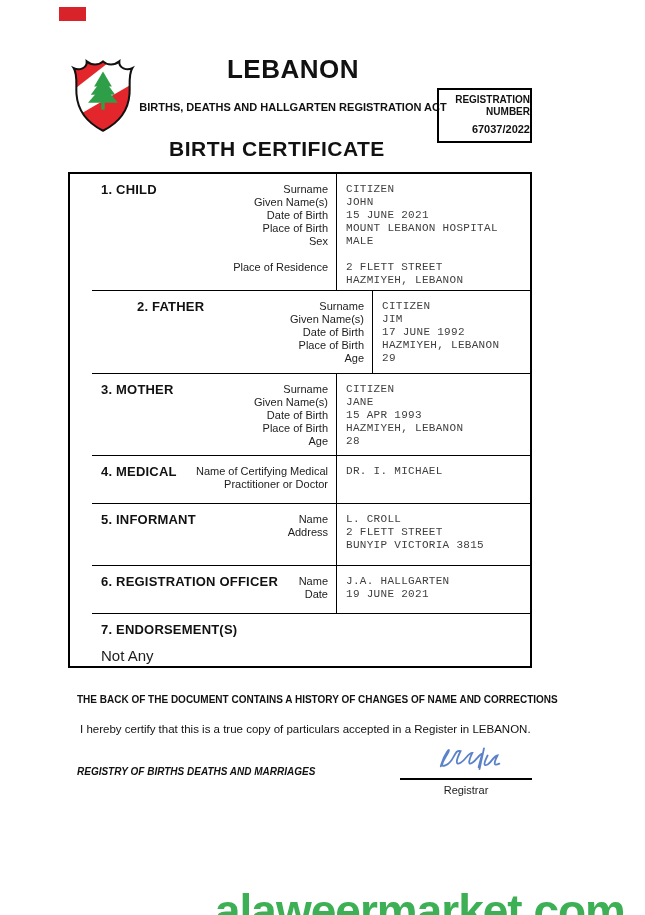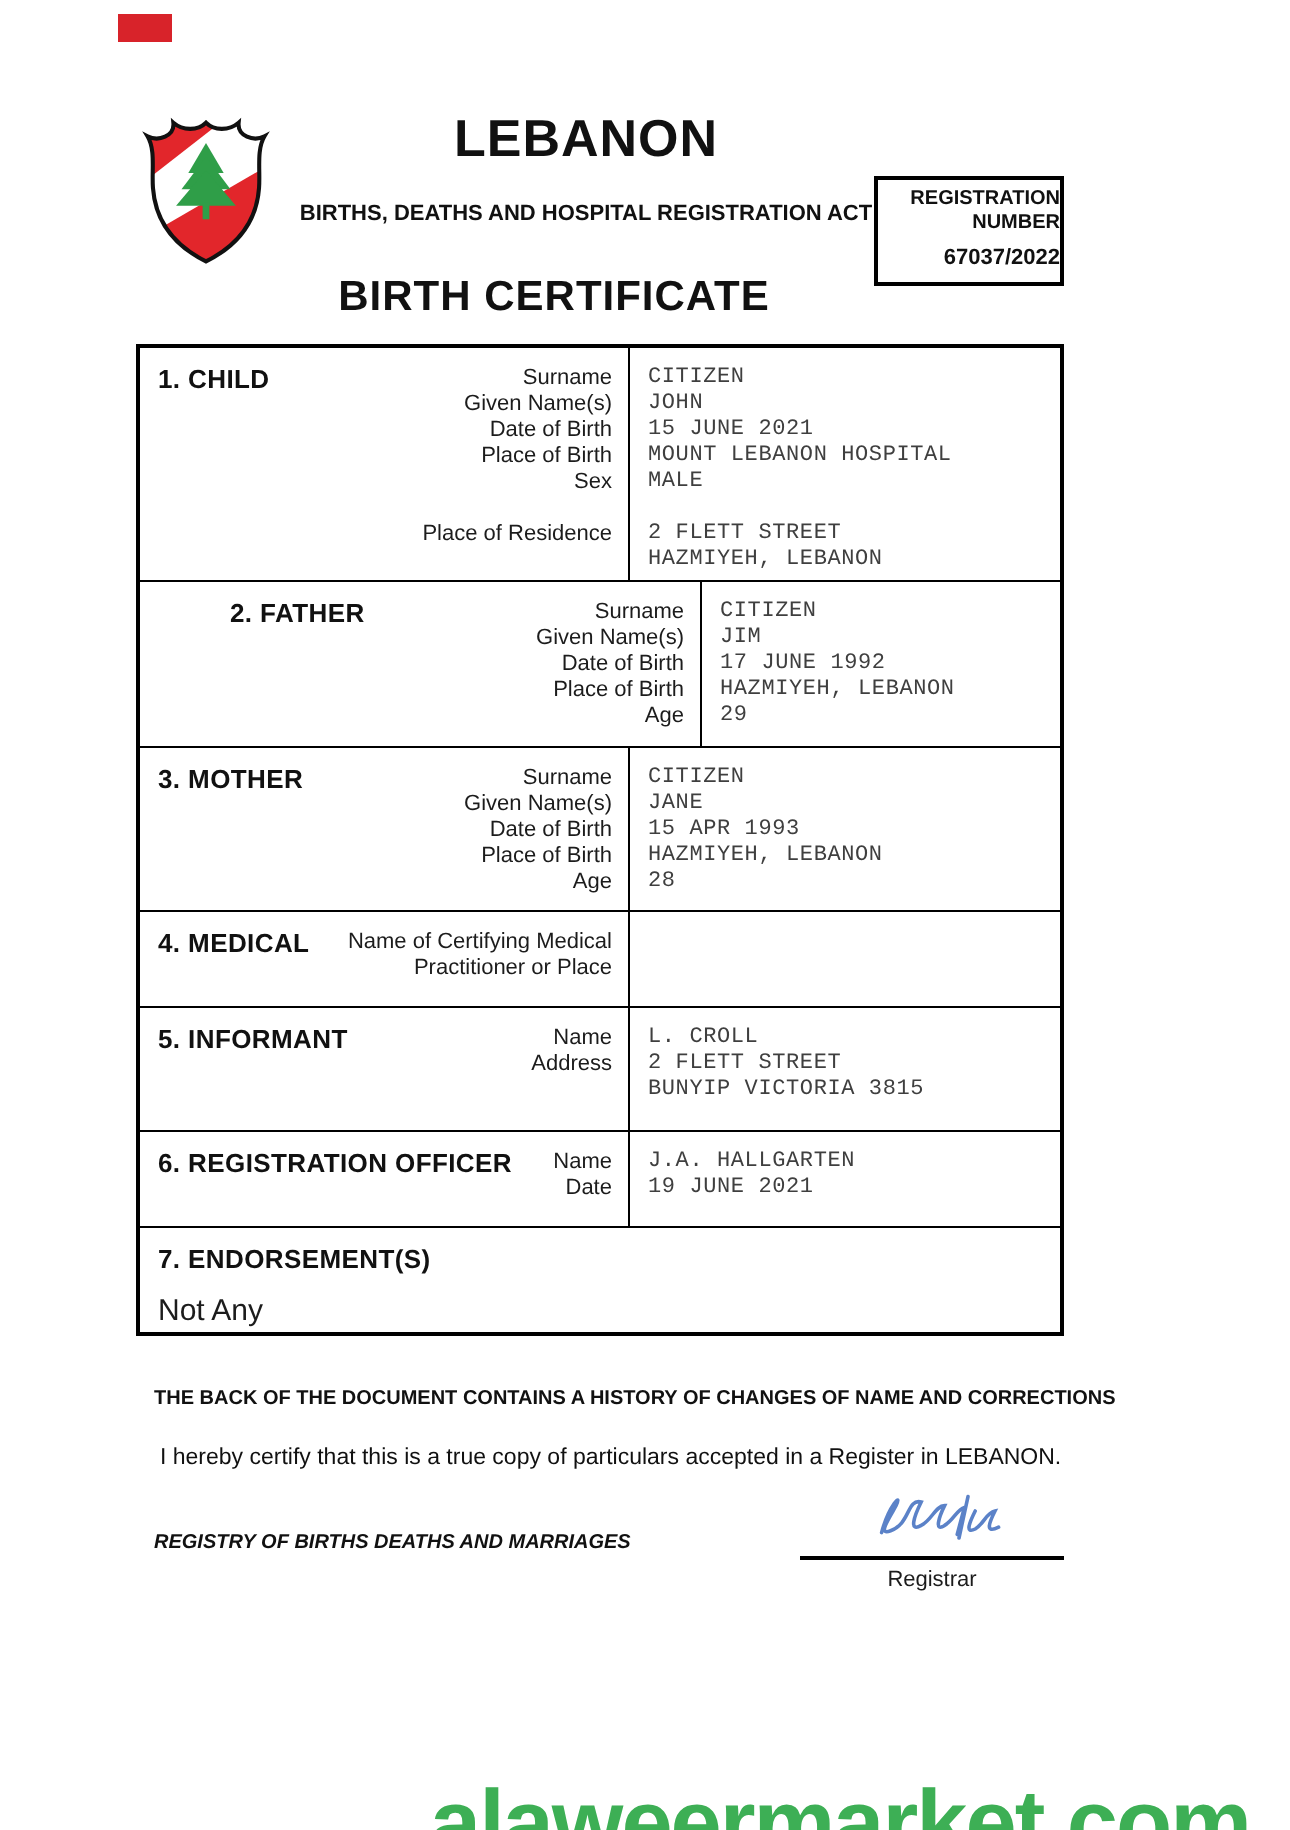--- a/index.html
+++ b/index.html
@@ -21,21 +21,21 @@
   .doc-title { left:52px; top:137px; width:450px; text-align:center;
     font-size:21px; font-weight:bold; letter-spacing:0.5px; }
 
   .reg-box { left:437px; top:88px; width:95px; height:55px; border:2px solid #000;
     box-sizing:border-box; text-align:right; font-weight:bold; }
   .reg-label { font-size:10px; line-height:12px; margin-top:4px; }
   .reg-number { font-size:11px; margin-top:5px; }
 
   .cert-table { left:68px; top:172px; width:464px; border:2px solid #000; box-sizing:border-box; }
   .section { display:flex; border-bottom:1px solid #000; box-sizing:border-box;
-    position:relative; align-items:stretch; }
+    position:relative; align-items:stretch;margin-left:22px; }
   .section:last-child { border-bottom:none; }
   .col-left { width:245px; border-right:1px solid #000; box-sizing:border-box;
     position:relative; padding:9px 8px 0 0; }
   .section-title { position:absolute; left:9px; top:8px; font-weight:bold; font-size:13px;
     letter-spacing:0.2px; }
   .labels { text-align:right; font-size:11px; line-height:13px; color:#1c1c1c; }
   .col-right { flex:1; padding:9px 0 0 9px; font-size:11px; line-height:13px;
     font-family:"Liberation Mono","DejaVu Sans Mono",monospace; color:#3f3f3f;
     letter-spacing:0.3px; }
   .s-child { height:117px; } .s-father { height:83px;padding-left:36px; } .s-mother { height:82px; }
@@ -74,21 +74,21 @@
       <polygon points="50,24 37,46 63,46"></polygon>
       <polygon points="50,34 32,58 68,58"></polygon>
       <polygon points="50,44 28,70 72,70"></polygon>
       <rect x="47.5" y="68" width="5" height="12"></rect>
     </g>
   </g>
   <path d="M50 9 C44 15 33 15 26 9 C27 19 15 23 7 19 C13 29 10 44 11 57 C13 84 30 101 50 111 C70 101 87 84 89 57 C90 44 87 29 93 19 C85 23 73 19 74 9 C67 15 56 15 50 9 Z" fill="none" stroke="#111111" stroke-width="3"></path>
 </svg>
 
 <div class="abs country-title">LEBANON</div>
-<div class="abs act-line">BIRTHS, DEATHS AND HOSPITAL REGISTRATION ACT</div>
+<div class="abs act-line">BIRTHS, DEATHS AND HALLGARTEN REGISTRATION ACT</div>
 <div class="abs doc-title">BIRTH CERTIFICATE</div>
 
 <div class="abs reg-box">
   <div class="reg-label">REGISTRATION NUMBER</div>
   <div class="reg-number">67037/2022</div>
 </div>
 
 <div class="abs cert-table">
 
   <div class="section s-child">
@@ -141,22 +141,23 @@
 JANE
 15 APR 1993
 HAZMIYEH, LEBANON
 28</div>
   </div>
 
   <div class="section s-medical">
     <div class="col-left">
       <div class="section-title">4. MEDICAL</div>
       <div class="labels pre">Name of Certifying Medical
-Practitioner or Place</div>
+Practitioner or Doctor</div>
     </div>
+    <div class="col-right pre">DR. I. MICHAEL</div>
   </div>
 
   <div class="section s-informant">
     <div class="col-left">
       <div class="section-title">5. INFORMANT</div>
       <div class="labels pre">Name
 Address</div>
     </div>
     <div class="col-right pre">L. CROLL
 2 FLETT STREET

